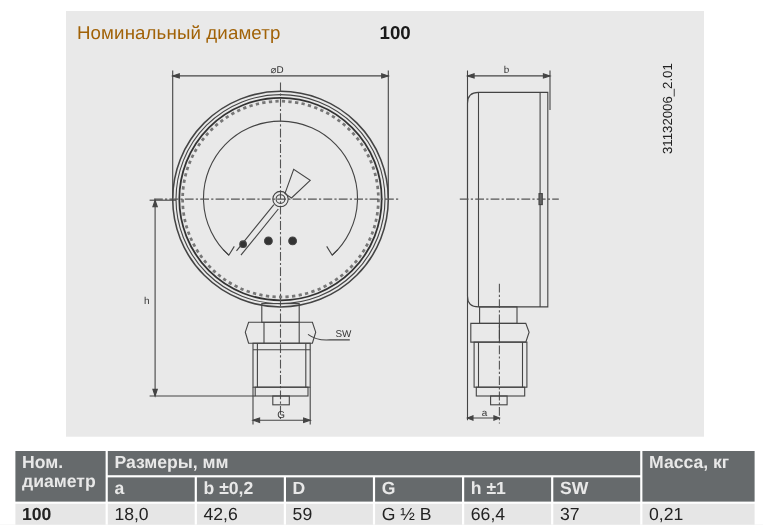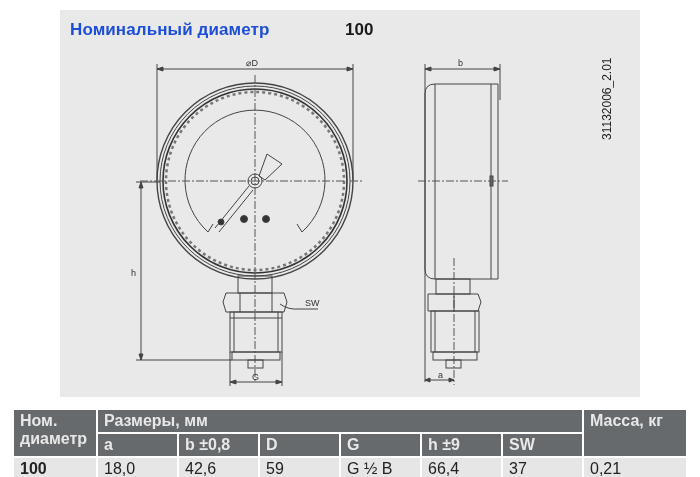--- a/index.html
+++ b/index.html
@@ -1,19 +1,19 @@
 <!DOCTYPE html>
 <html><head>
 <meta charset="utf-8">
 <style>
   html, body { margin:0; padding:0; }
   body { width:700px; height:477px; background:#ffffff; position:relative; overflow:hidden;
          font-family:"Liberation Sans", sans-serif; }
   .panel { position:absolute; left:60px; top:10px; width:580px; height:387px; background:#e9e9e9; }
-  .title { position:absolute; left:70px; top:20px; font-size:17px; font-weight:bold; color:#1d4ed8; letter-spacing:0.1px; }
+  .title { position:absolute; left:70px; top:20px; font-size:17px; font-weight:normal; color:#a16207; letter-spacing:0.1px; }
   .title-val { position:absolute; left:345px; top:20px; font-size:17px; font-weight:bold; color:#1a1a1a; }
   .drawing-id { position:absolute; left:600px; top:140px; font-size:12px; color:#222;
                 transform-origin:left top; transform:rotate(-90deg); white-space:nowrap; }
   svg.drawing { position:absolute; left:0; top:0; }
   table.spec { position:absolute; left:12px; top:408px; width:676px; border-collapse:separate; border-spacing:2px 2px;
                font-size:16px; }
   table.spec th { background:#666a6c; color:#e8e8e8; text-align:left; font-weight:bold; padding:2px 6px; height:16px; }
   table.spec td { background:#e6e6e6; color:#222; padding:2px 6px; height:16px; }
   table.spec td.first { font-weight:bold; }
 </style>
@@ -136,24 +136,24 @@
       <col>
   </colgroup>
   <thead>
     <tr>
       <th rowspan="2" style="vertical-align:top;">Ном. диаметр</th>
       <th colspan="6">Размеры, мм</th>
       <th rowspan="2" style="vertical-align:top;margin-top:12px;">Масса, кг</th>
     </tr>
     <tr>
       <th>a</th>
-      <th>b ±0,8</th>
+      <th>b ±0,2</th>
       <th>D</th>
       <th>G</th>
-      <th>h ±9</th>
+      <th>h ±1</th>
       <th>SW</th>
     </tr>
   </thead>
   <tbody>
     <tr>
       <td class="first">100</td>
       <td>18,0</td>
       <td>42,6</td>
       <td>59</td>
       <td>G ½ B</td>

